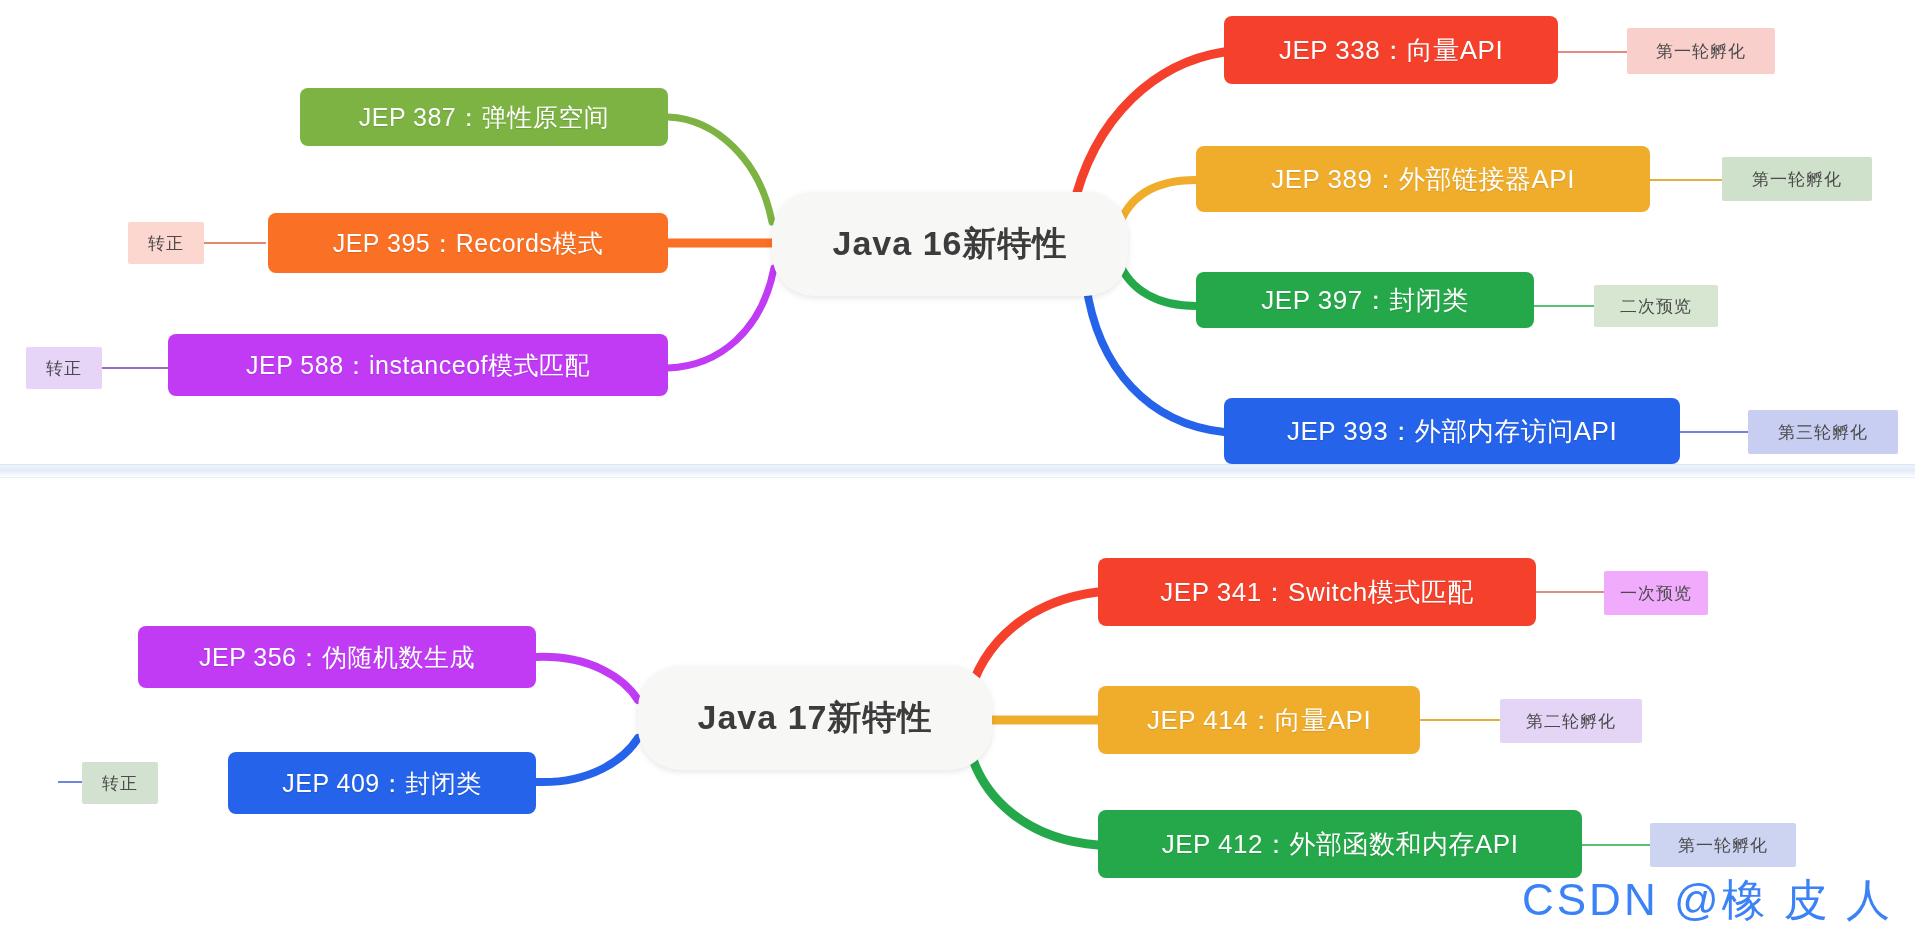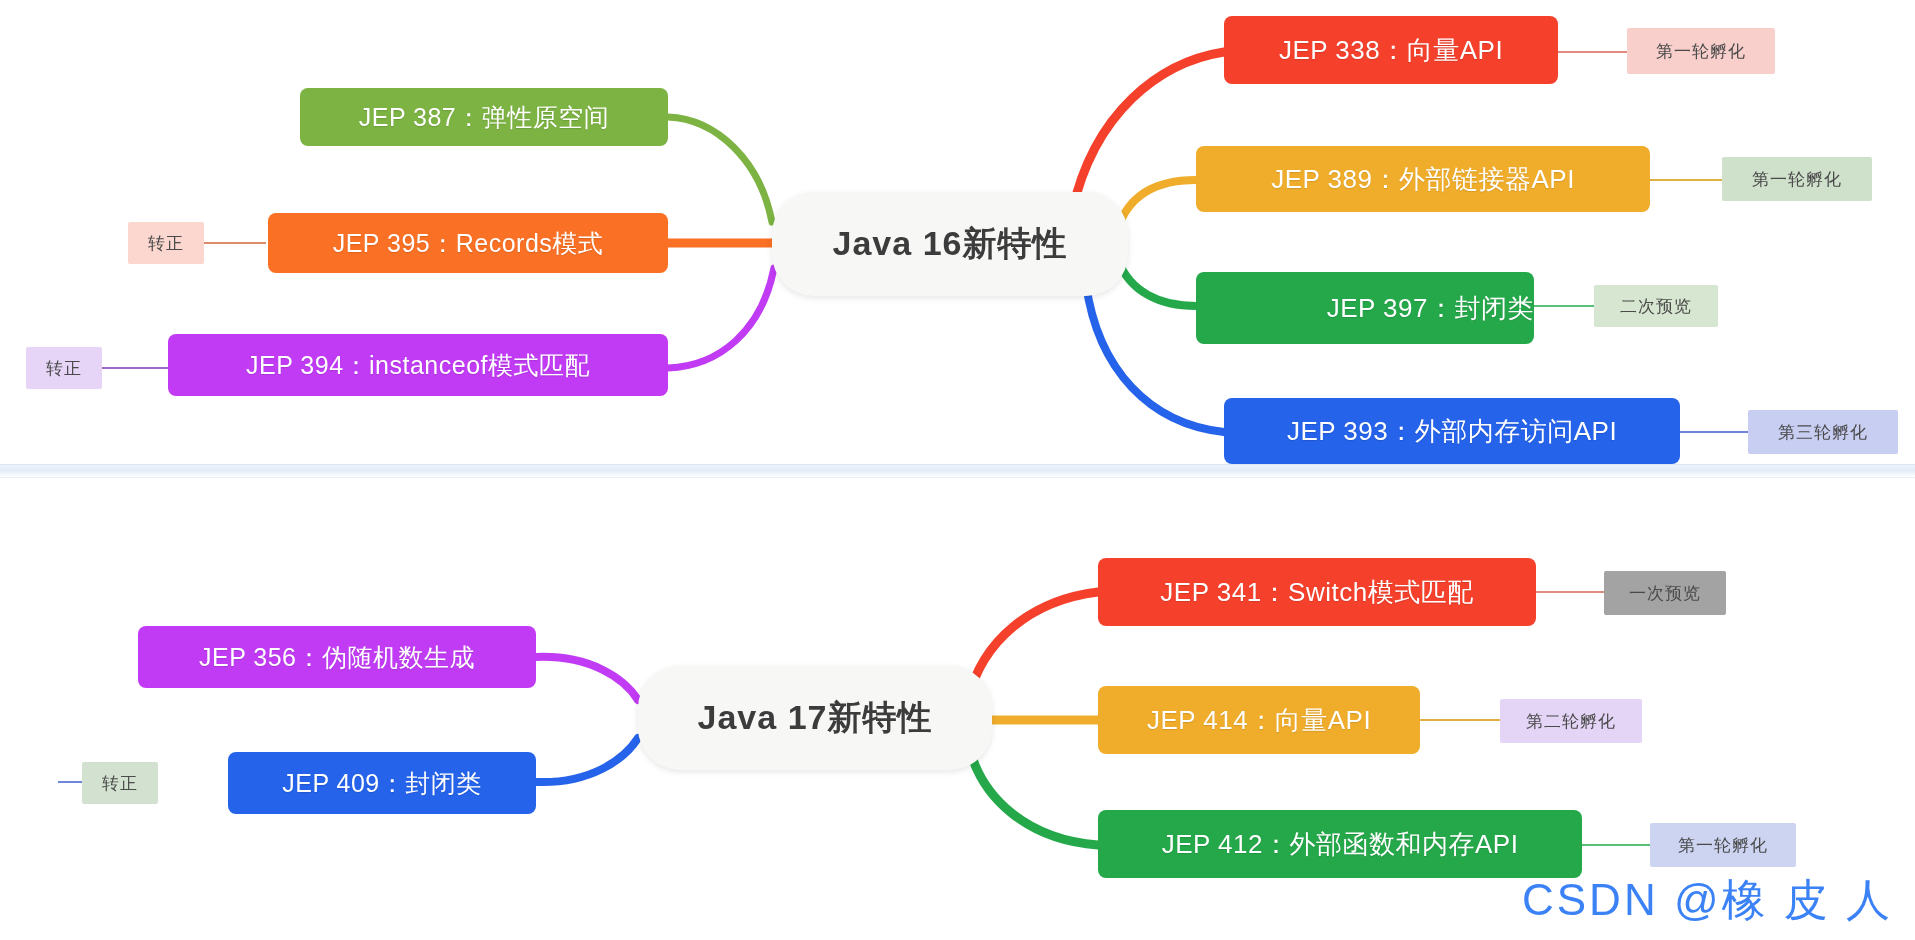--- a/index.html
+++ b/index.html
@@ -142,41 +142,41 @@
   </div>
 
   <div class="node" style="left:268px; top:213px; width:400px; height:60px; background:#FA7024; font-size:25px;">
     <span>JEP 395：Records模式</span>
   </div>
   <div class="leaf-tag" style="left:128px; top:222px; width:76px; height:42px; background:#FBD7CF;">
     <span>转正</span>
   </div>
 
   <div class="node" style="left:168px; top:334px; width:500px; height:62px; background:#C13BF5; font-size:25px;">
-    <span>JEP 394：instanceof模式匹配</span>
+    <span>JEP 588：instanceof模式匹配</span>
   </div>
   <div class="leaf-tag" style="left:26px; top:347px; width:76px; height:42px; background:#E6D5F7;">
     <span>转正</span>
   </div>
 
   <div class="node" style="left:1224px; top:16px; width:334px; height:68px; background:#F5402C; font-size:26px;">
     <span>JEP 338：向量API</span>
   </div>
   <div class="leaf-tag" style="left:1627px; top:28px; width:148px; height:46px; background:#F8CFCB;">
     <span>第一轮孵化</span>
   </div>
 
   <div class="node" style="left:1196px; top:146px; width:454px; height:66px; background:#F0AD2B; font-size:26px;">
     <span>JEP 389：外部链接器API</span>
   </div>
   <div class="leaf-tag" style="left:1722px; top:157px; width:150px; height:44px; background:#CFE0CB;">
     <span>第一轮孵化</span>
   </div>
 
-  <div class="node" style="left:1196px; top:272px; width:338px; height:72px; background:#25A84A; font-size:26px;justify-content:flex-end;">
+  <div class="node" style="left:1196px; top:272px; width:338px; height:56px; background:#25A84A; font-size:26px;">
     <span>JEP 397：封闭类</span>
   </div>
   <div class="leaf-tag" style="left:1594px; top:285px; width:124px; height:42px; background:#D6E6D0;text-align:right;">
     <span>二次预览</span>
   </div>
 
   <div class="node" style="left:1224px; top:398px; width:456px; height:66px; background:#2563EB; font-size:26px;">
     <span>JEP 393：外部内存访问API</span>
   </div>
   <div class="leaf-tag" style="left:1748px; top:410px; width:150px; height:44px; background:#C8CDF2;">
@@ -194,21 +194,21 @@
   <div class="node" style="left:228px; top:752px; width:308px; height:62px; background:#2563EB; font-size:25px;">
     <span>JEP 409：封闭类</span>
   </div>
   <div class="leaf-tag" style="left:82px; top:762px; width:76px; height:42px; background:#D3E2D0;">
     <span>转正</span>
   </div>
 
   <div class="node" style="left:1098px; top:558px; width:438px; height:68px; background:#F5402C; font-size:26px;">
     <span>JEP 341：Switch模式匹配</span>
   </div>
-  <div class="leaf-tag" style="left:1604px; top:571px; width:122px; height:44px; background:#a3a3a3;">
+  <div class="leaf-tag" style="left:1604px; top:571px; width:104px; height:44px; background:#f0abfc;">
     <span>一次预览</span>
   </div>
 
   <div class="node" style="left:1098px; top:686px; width:322px; height:68px; background:#F0AD2B; font-size:26px;">
     <span>JEP 414：向量API</span>
   </div>
   <div class="leaf-tag" style="left:1500px; top:699px; width:142px; height:44px; background:#E4D5F7;">
     <span>第二轮孵化</span>
   </div>
 

